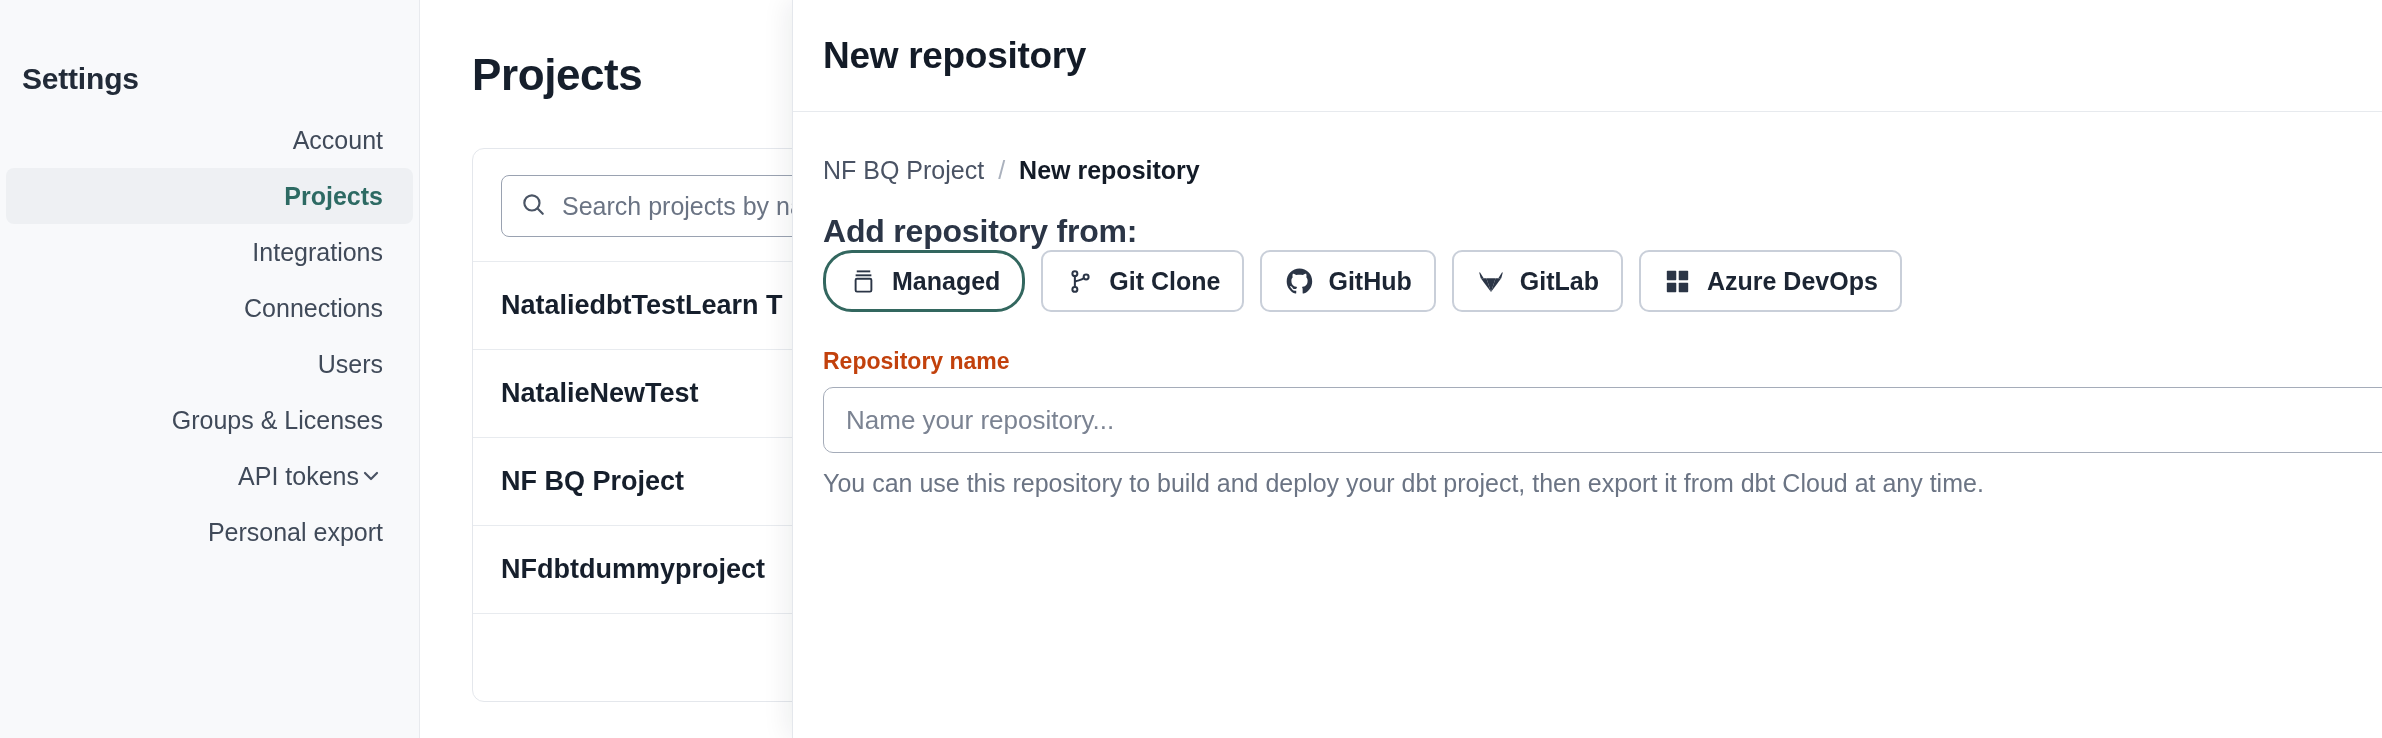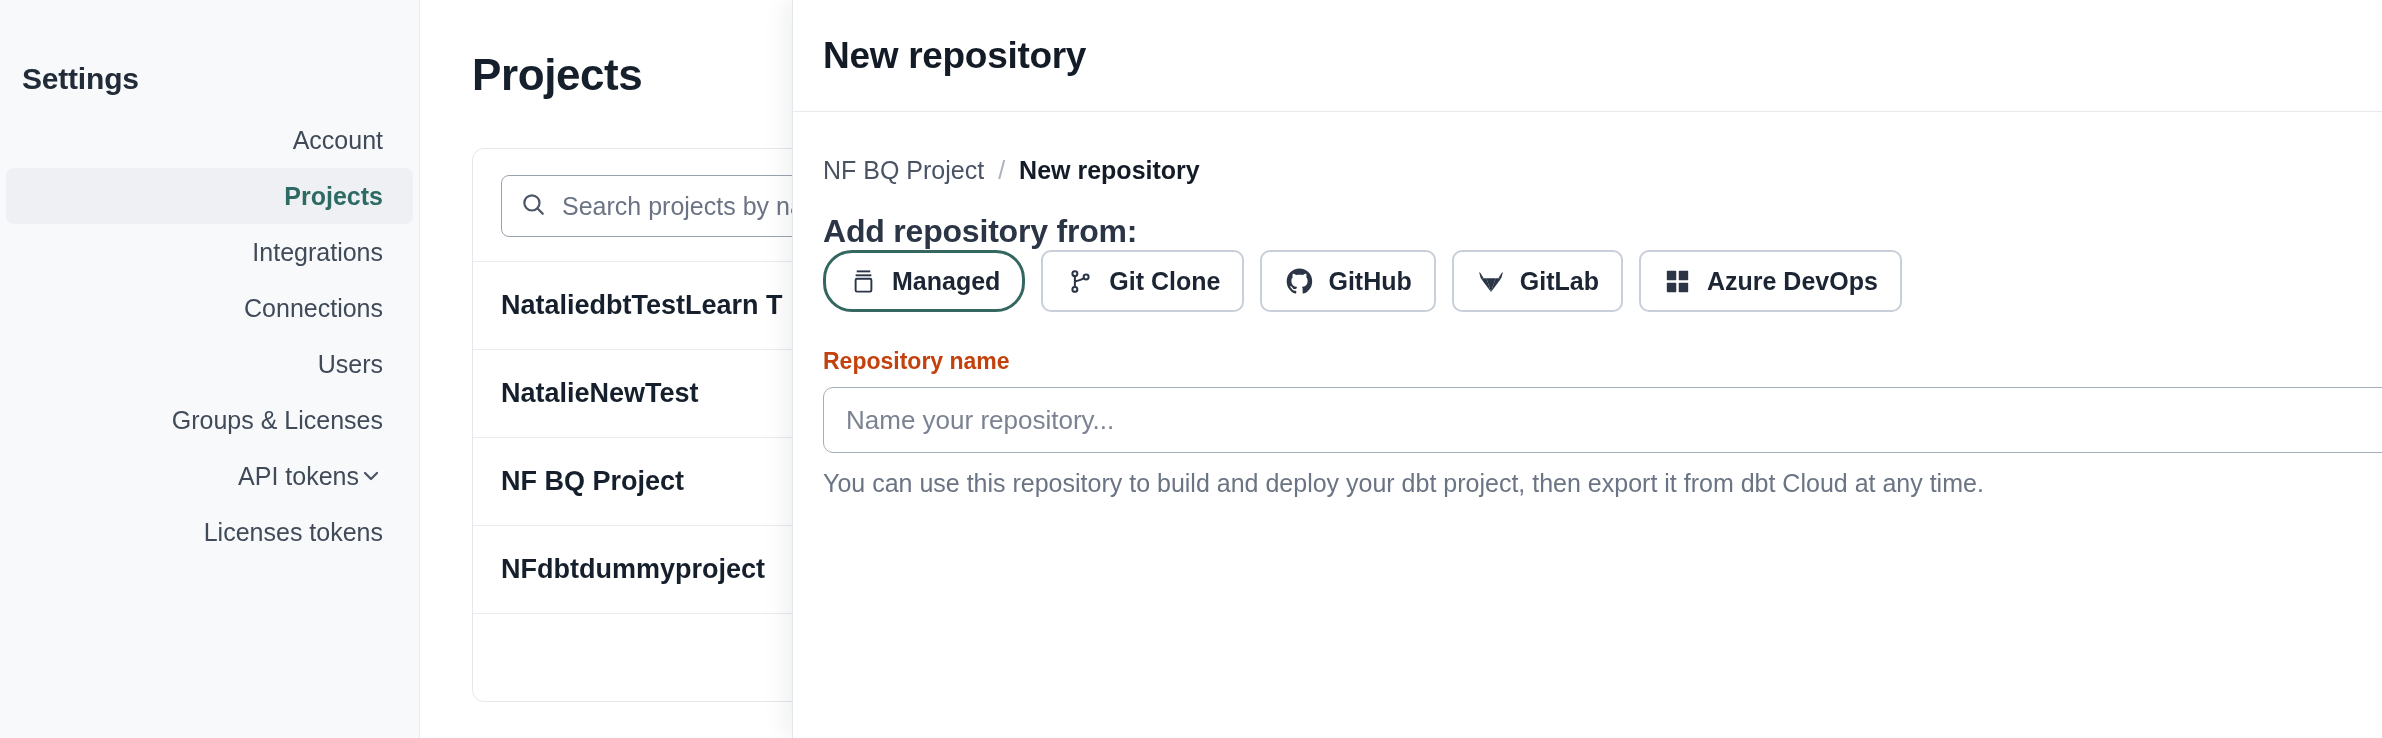--- a/index.html
+++ b/index.html
@@ -303,21 +303,21 @@
       <div class="nav-item">
         <span>API tokens</span>
         <span class="chev">
           <svg viewBox="0 0 24 24" fill="none" stroke="currentColor" stroke-width="2.2" stroke-linecap="round" stroke-linejoin="round">
               <polyline points="6 9 12 15 18 9"></polyline>
             </svg>
         </span>
       </div>
 
       <div class="nav-item sub">
-        <span>Licenses tokens</span>
+        <span>Personal export</span>
       </div>
     </aside>
 
     <section class="main">
       <h1 class="page-title">Projects</h1>
 
       <div class="card">
         <div class="card-top">
           <div class="search-box">
             <span>

